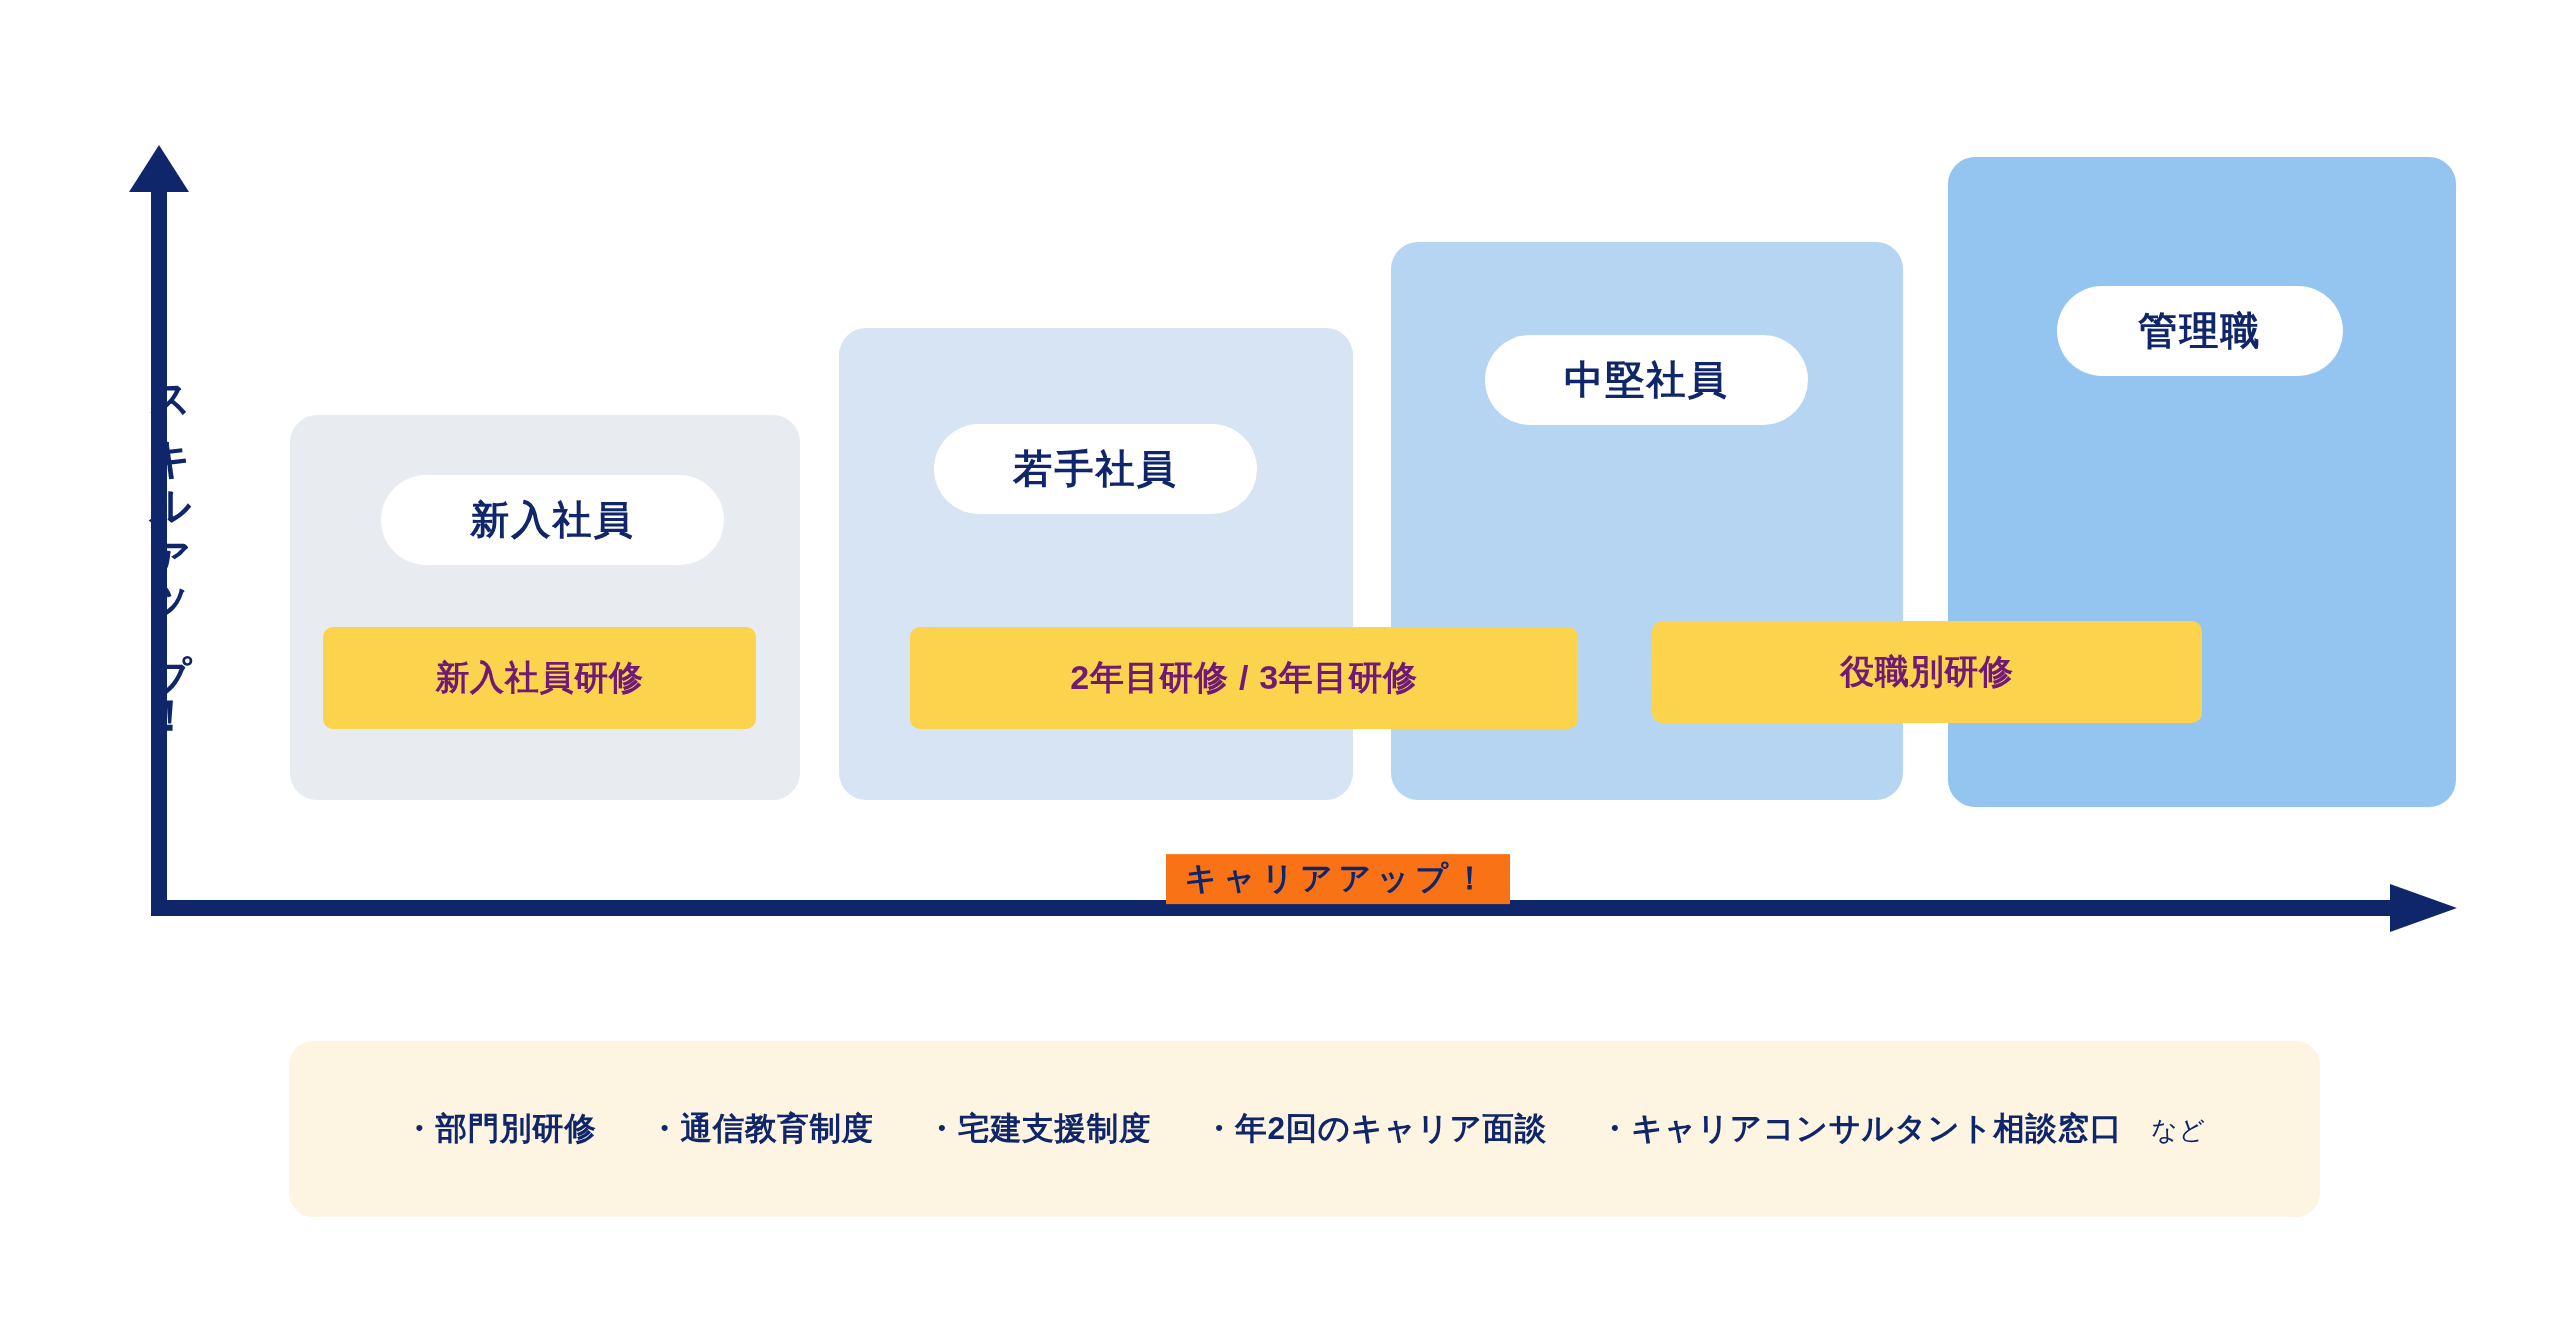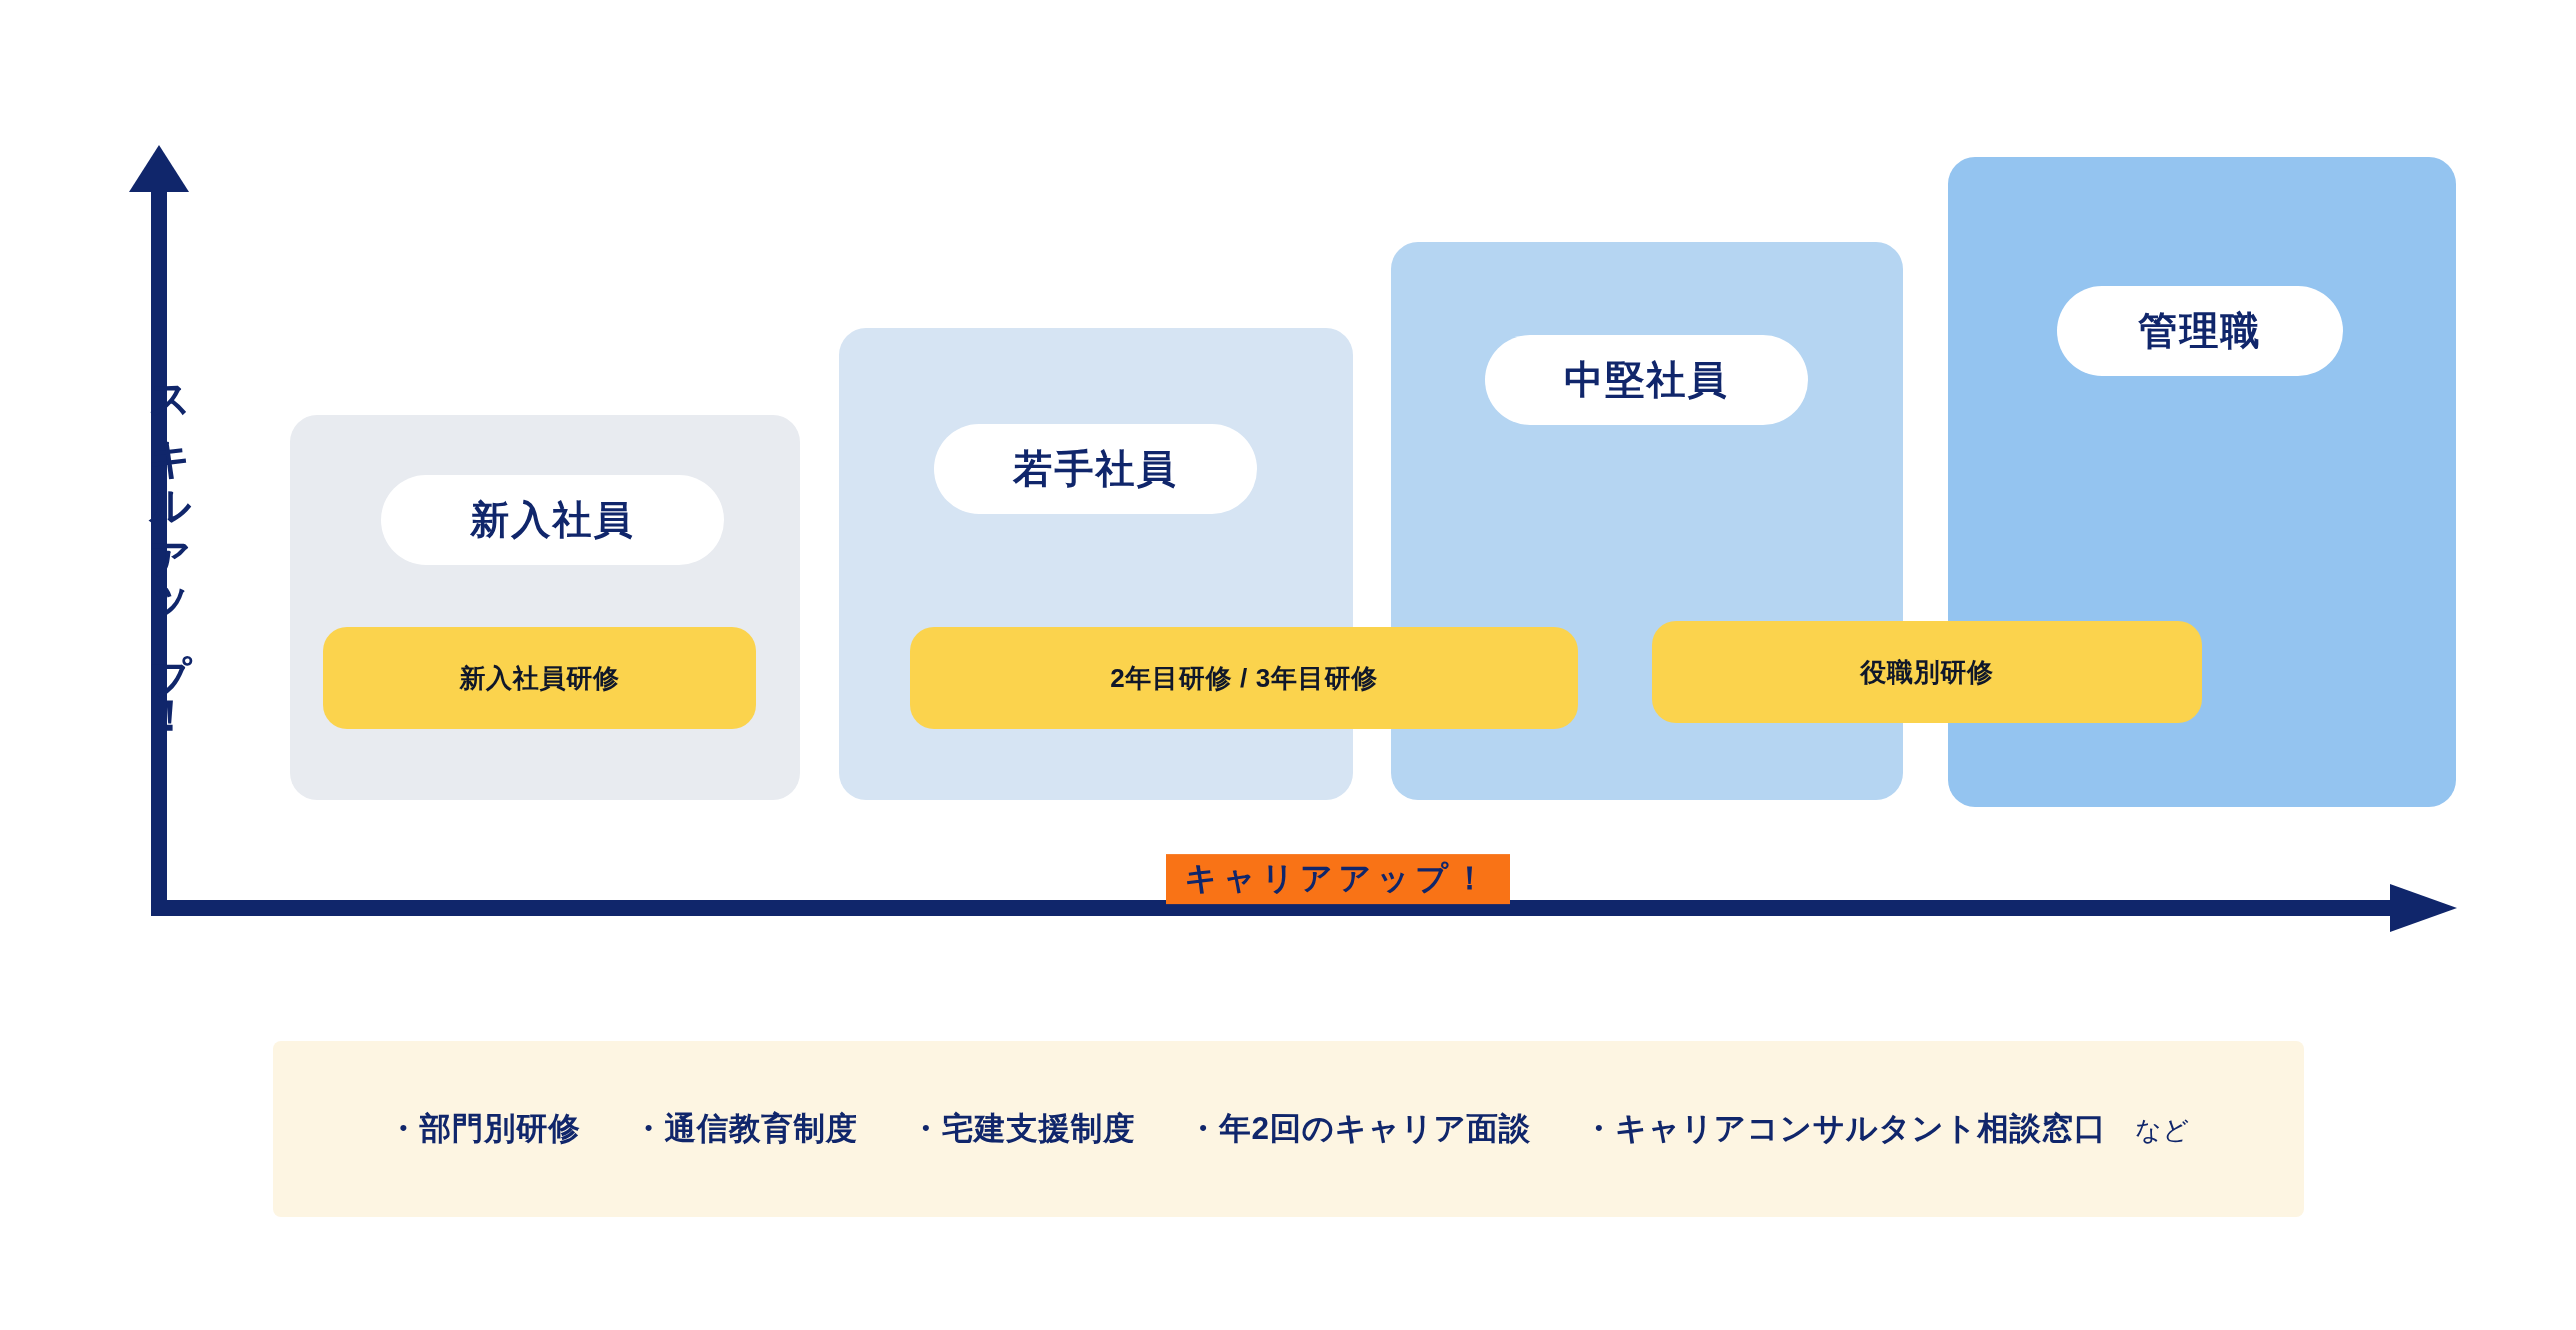--- a/index.html
+++ b/index.html
@@ -96,42 +96,42 @@
     white-space:nowrap;
   }
   .pill-1{ left:381px;  top:475px; width:343px; height:90px; }
   .pill-2{ left:934px; top:424px; width:323px; height:90px;text-align:right; }
   .pill-3{ left:1485px; top:335px; width:323px; height:90px; }
   .pill-4{ left:2057px; top:286px; width:286px; height:90px; }
 
   .badge{
     position:absolute;
     background:#fbd34d;
-    border-radius:24px;
-    color:#0f172a;
-    font-size:26px;
+    border-radius:10px;
+    color:#701a75;
+    font-size:34px;
     font-weight:600;
     letter-spacing:0.7px;
     display:flex;
     align-items:center;
     justify-content:center;
     white-space:nowrap;
     z-index:5;
   }
   .badge-1{ left:323px;  top:627px; width:433px; height:102px; }
   .badge-2{ left:910px; top:627px; width:668px; height:102px; }
   .badge-3{ left:1652px; top:621px; width:550px; height:102px; }
 
   
   .note{
     position:absolute;
-    left:273px; top:1041px;
+    left:289px; top:1041px;
     width:2031px; height:176px;
     background:#fdf5e2;
-    border-radius:8px;
+    border-radius:24px;
     display:flex;
     align-items:center;
     justify-content:center;
   }
   .note-text{
     color:#10266b;
     font-size:31.5px;
     font-weight:600;
     letter-spacing:0.7px;
     white-space:nowrap;

